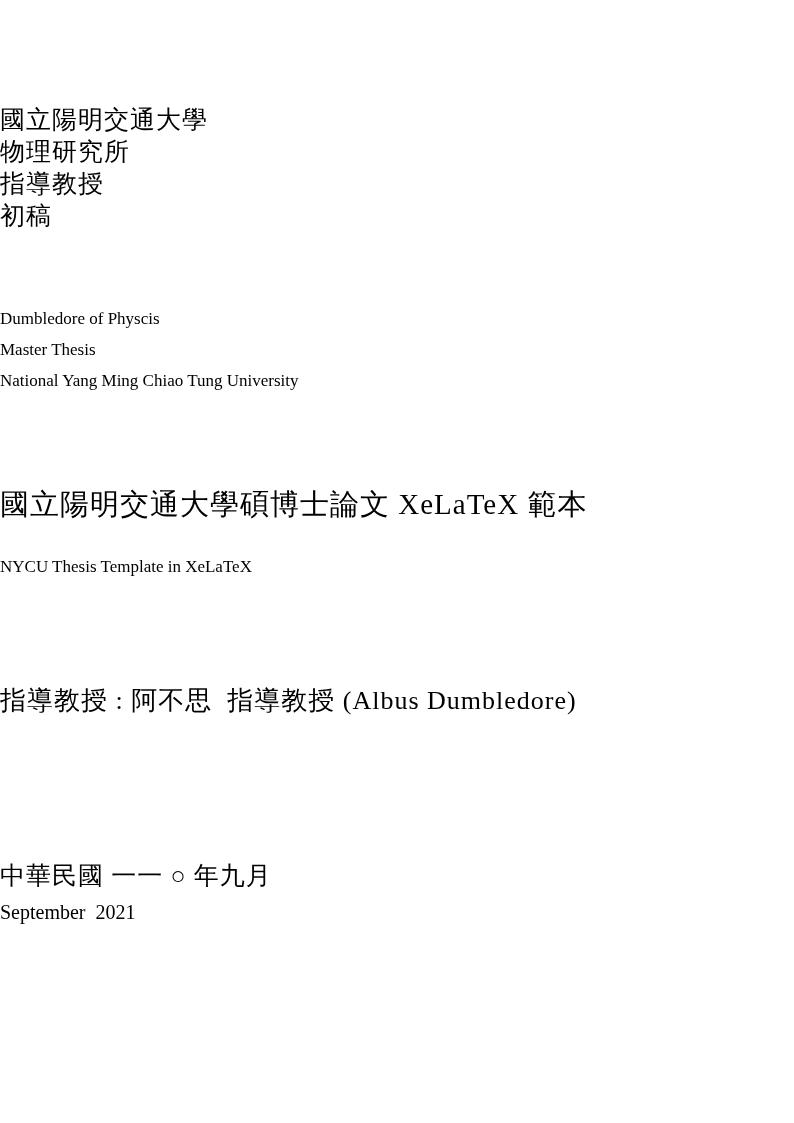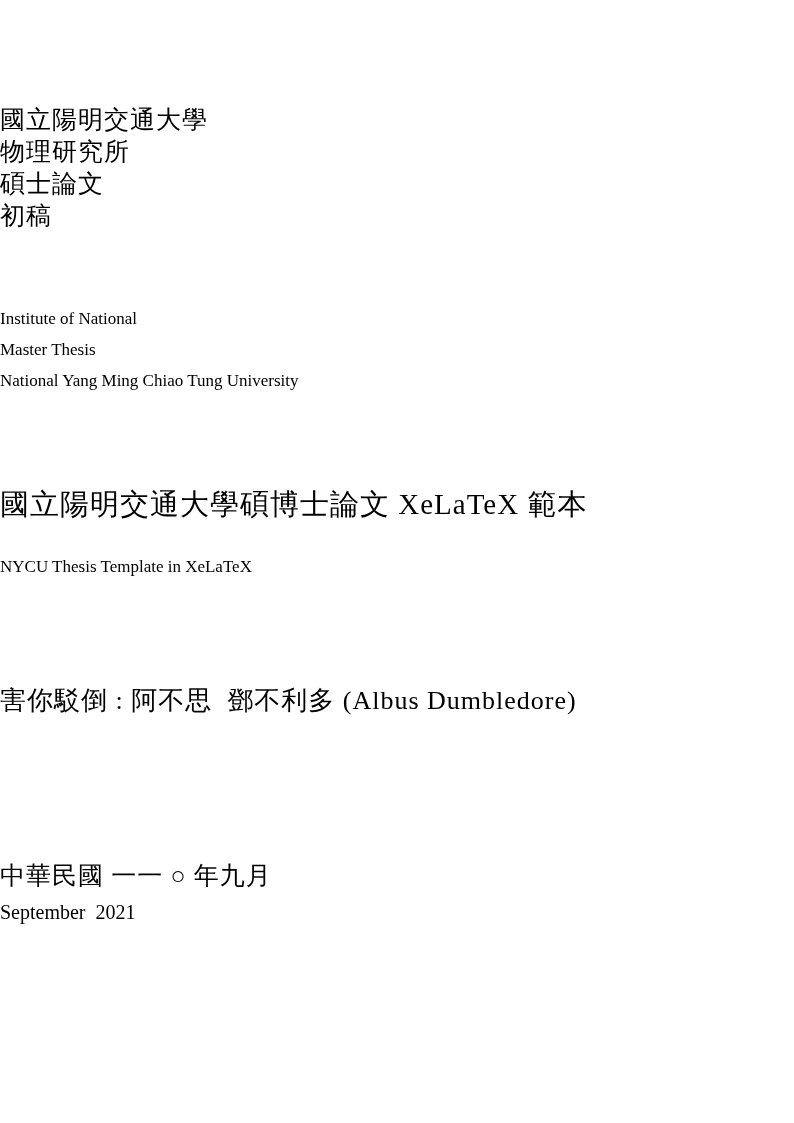--- a/index.html
+++ b/index.html
@@ -74,40 +74,40 @@
   }
 </style>
 </head>
 <body>
 
 <div class="page">
 
   <div class="block header-zh">
     <div class="line">國立陽明交通大學</div>
     <div class="line">物理研究所</div>
-    <div class="line">碩士論文</div>
+    <div class="line">指導教授</div>
     <div class="line">初稿</div>
   </div>
 
   <div class="block header-en">
-    <div class="line">Institute of National</div>
+    <div class="line">Dumbledore of Physcis</div>
     <div class="line">Master Thesis</div>
     <div class="line">National Yang Ming Chiao Tung University</div>
   </div>
 
   <div class="block title-zh">
     <div class="line">國立陽明交通大學碩博士論文 XeLaTeX 範本</div>
   </div>
 
   <div class="block title-en">
     <div class="line">NYCU Thesis Template in XeLaTeX</div>
   </div>
 
   <div class="block authors">
-    <div class="line">害你駁倒 : 阿不思  鄧不利多 (Albus Dumbledore)</div>
+    <div class="line">指導教授 : 阿不思  指導教授 (Albus Dumbledore)</div>
   </div>
 
   <div class="block date">
     <div class="line date-roc">中華民國 一一 ○ 年九月</div>
     <div class="line date-gregorian">September  2021</div>
   </div>
 
 </div>
 
 </body></html>

